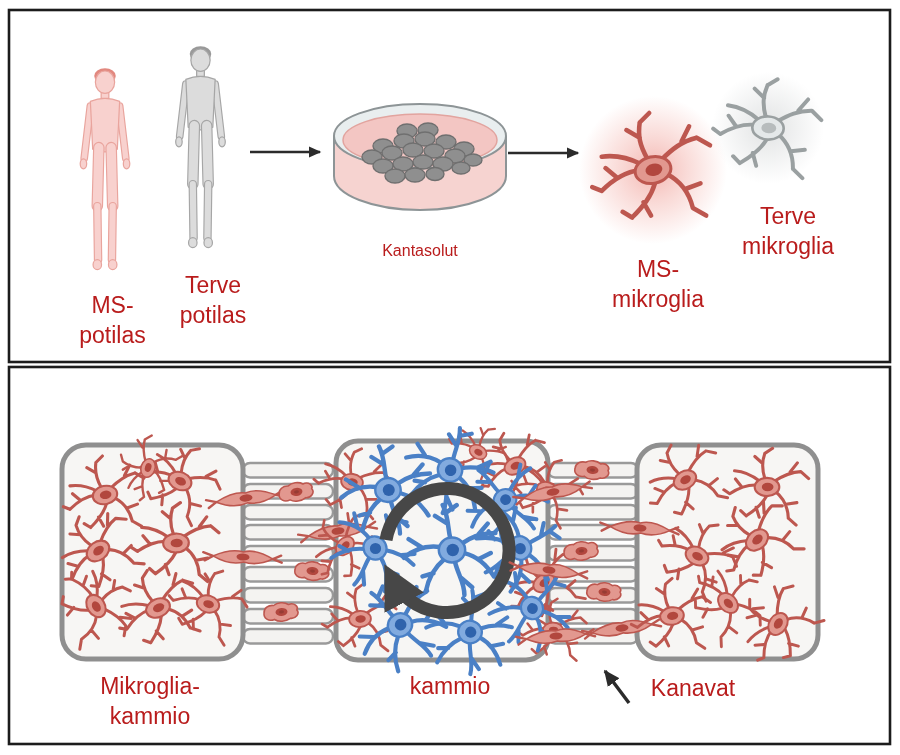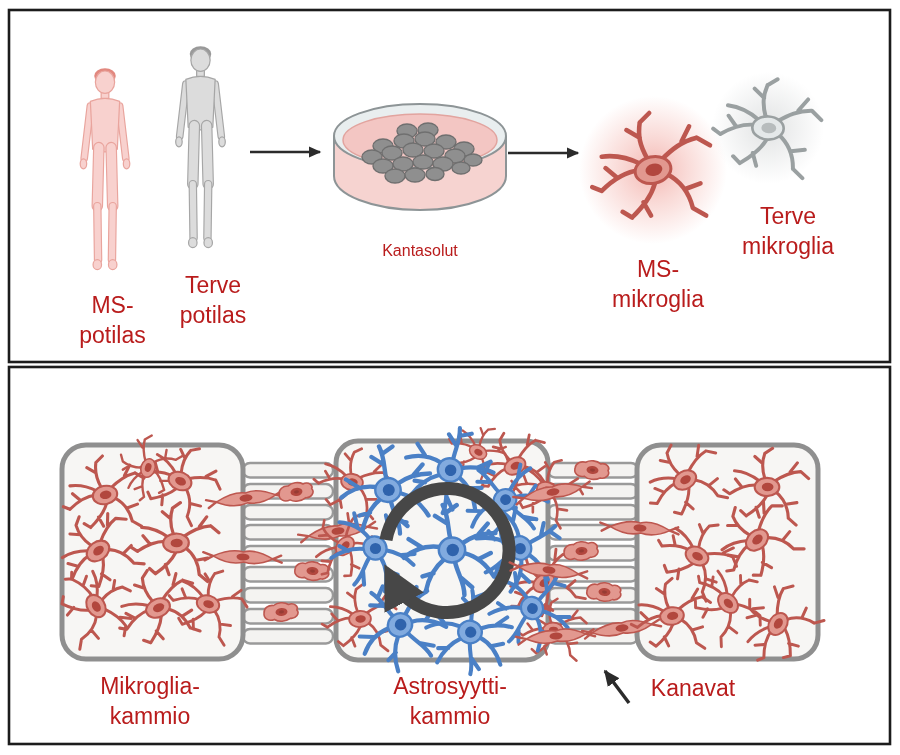--- a/index.html
+++ b/index.html
@@ -287,20 +287,19 @@
   <span>mikroglia</span>
 </div>
 
 <div class="lbl big" style="left:280px;top:384px;width:340px;">
 </div>
 <div class="lbl" style="left:55px;top:671px;width:190px;">
   <span>Mikroglia-</span>
   <span>kammio</span>
 </div>
 <div class="lbl" style="left:355px;top:671px;width:190px;">
-  <span>Astrosyytti-</span>
   <span>kammio</span>
 </div>
 <div class="lbl" style="left:638px;top:673px;width:110px;">
   <span>Kanavat</span>
 </div>
 
 </div>
 
 </body></html>

